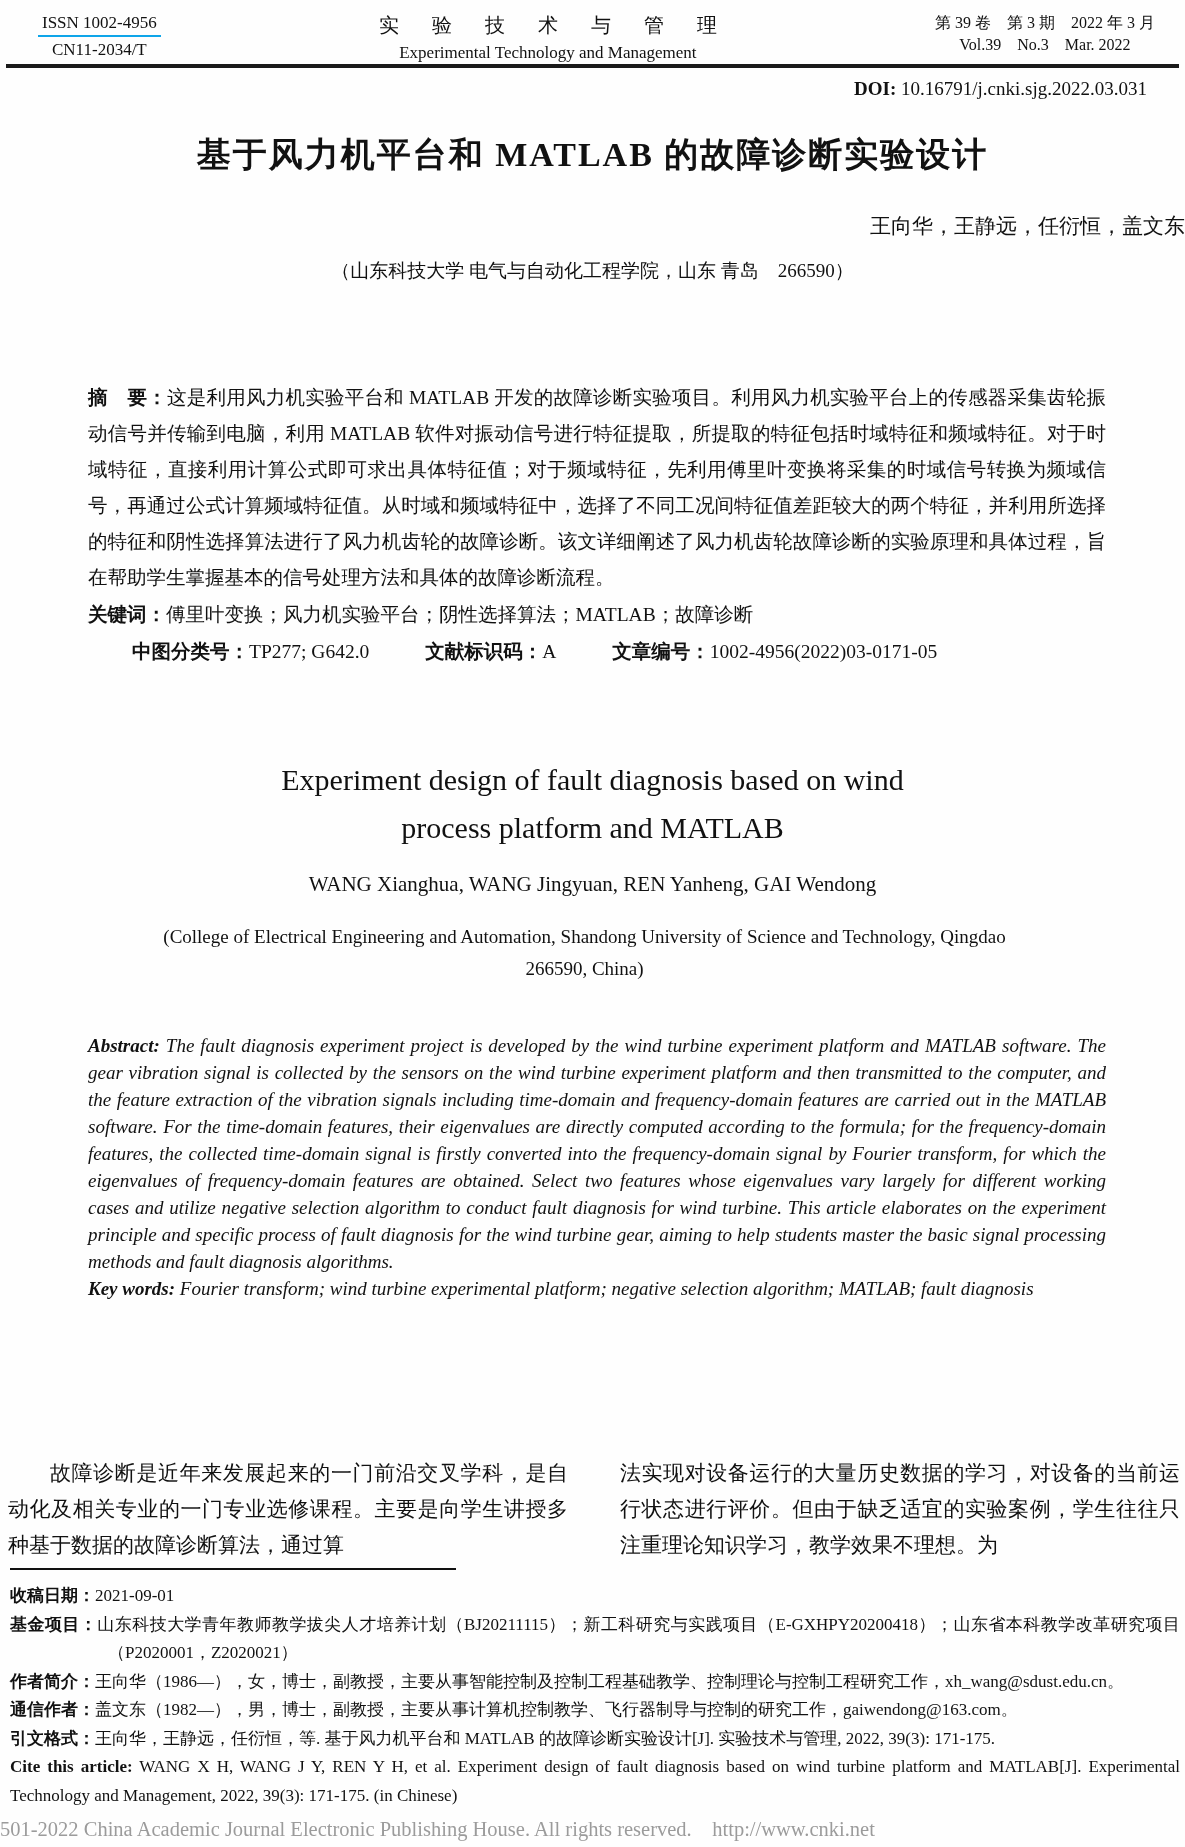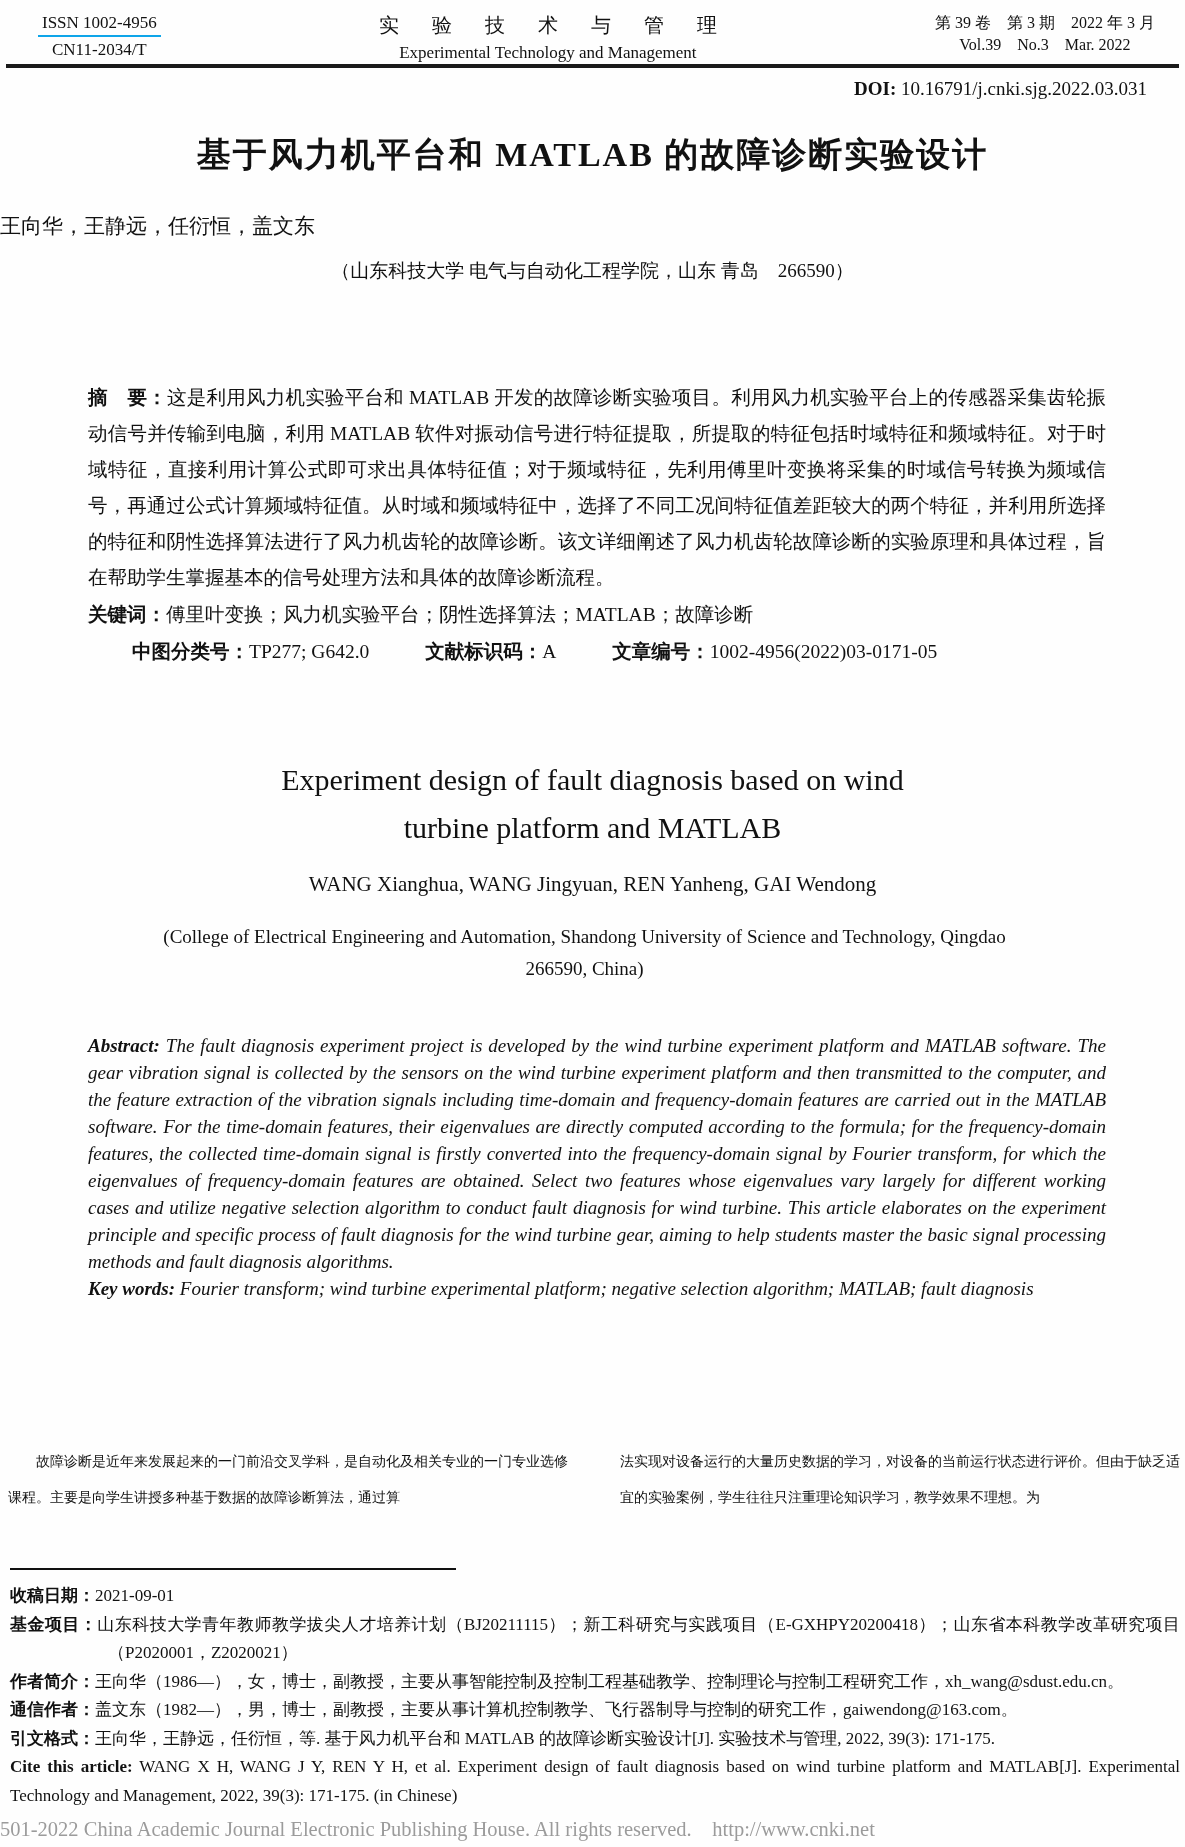--- a/index.html
+++ b/index.html
@@ -22,42 +22,42 @@
   .hdr-center { text-align:center; }
   .hdr-journal-cn { font-size:20px; letter-spacing:14px; padding-left:14px; }
   .hdr-journal-en { font-size:17px; margin-top:4px; }
   .hdr-right { text-align:center; font-size:16px; line-height:22px; }
   .rule { position:absolute; top:64px; left:6px; right:6px; height:4px; background:#1a1a1a; }
   .doi { position:absolute; top:78px; right:38px; font-size:19px;margin-left:24px; }
   .doi b { font-weight:bold; }
   
   .title-cn { position:absolute; top:132px; left:0; right:0; text-align:center;
               font-size:34px; font-weight:bold; letter-spacing:2px; }
-  .authors-cn { position:absolute; top:212px; left:0; right:0; text-align:left; font-size:21px; }
+  .authors-cn { position:absolute; top:212px; left:0; right:0; text-align:right; font-size:21px; }
   .affil-cn { position:absolute; top:258px; left:0; right:0; text-align:center; font-size:19px; }
   .absblock-cn { position:absolute; top:379px; left:88px; width:1018px;
                  font-size:19.5px; line-height:36px; text-align:justify; }
   .absblock-cn .lbl { font-weight:bold; font-family:"Liberation Sans","DejaVu Sans",sans-serif; }
   .kw-cn { text-align:left; }
   .clc { display:flex; gap:56px; text-align:left;margin-left:44px; }
   .clc .lbl { font-weight:bold; font-family:"Liberation Sans","DejaVu Sans",sans-serif; }
   
   .title-en { position:absolute; top:756px; left:0; right:0; text-align:center;
               font-size:30px; line-height:48px; }
   .authors-en { position:absolute; top:872px; left:0; right:0; text-align:center; font-size:21px; }
   .affil-en { position:absolute; top:921px; left:140px; right:156px; text-align:center;
               font-size:19px; line-height:32px; }
   .absblock-en { position:absolute; top:1032px; left:88px; width:1018px;
                  font-size:19px; line-height:27px; text-align:justify;font-style:italic; }
   .absblock-en .lbl { font-weight:bold; }
   .kw-en { text-align:justify; }
   
   .body-cols { position:absolute; top:1444px; left:8px; width:1172px;
                display:flex; gap:52px; }
-  .col { width:560px; font-size:14px; line-height:36px; text-align:justify; }
+  .col { width:560px; font-size:21px; line-height:36px; text-align:justify;margin-top:11px; }
   .col.first p { text-indent:2em; }
   
   .foot-rule { position:absolute; top:1568px; left:10px; width:446px; height:2px; background:#111; }
   .footnotes { position:absolute; top:1582px; left:10px; width:1170px;
                font-size:17px; line-height:28.5px; }
   .fn-row { text-align:justify; }
   .fn-row.hang { padding-left:98px; text-indent:-98px; }
   .fn-row .lbl { font-weight:bold; font-family:"Liberation Sans","DejaVu Sans",sans-serif; }
   .fn-row.cite-en .lbl { font-family:"Liberation Serif","DejaVu Serif",serif; }
   
@@ -99,21 +99,21 @@
     <div class="kw-cn"><span class="lbl">关键词：</span><span>傅里叶变换；风力机实验平台；阴性选择算法；MATLAB；故障诊断</span></div>
     <div class="clc">
       <span><span class="lbl">中图分类号：</span><span>TP277; G642.0</span></span>
       <span><span class="lbl">文献标识码：</span><span>A</span></span>
       <span><span class="lbl">文章编号：</span><span>1002-4956(2022)03-0171-05</span></span>
     </div>
   </div>
 
   <div class="title-en">
     <div>Experiment design of fault diagnosis based on wind</div>
-    <div>turbine platform and MATLAB</div>
+    <div>process platform and MATLAB</div>
   </div>
   <div class="authors-en">WANG Xianghua, WANG Jingyuan, REN Yanheng, GAI Wendong</div>
   <div class="affil-en">(College of Electrical Engineering and Automation, Shandong University of Science and Technology, Qingdao 266590, China)</div>
 
   <div class="absblock-en">
     <p><span class="lbl">Abstract:</span> <span>The fault diagnosis experiment project is developed by the wind turbine experiment platform and MATLAB software. The gear vibration signal is collected by the sensors on the wind turbine experiment platform and then transmitted to the computer, and the feature extraction of the vibration signals including time-domain and frequency-domain features are carried out in the MATLAB software. For the time-domain features, their eigenvalues are directly computed according to the formula; for the frequency-domain features, the collected time-domain signal is firstly converted into the frequency-domain signal by Fourier transform, for which the eigenvalues of frequency-domain features are obtained. Select two features whose eigenvalues vary largely for different working cases and utilize negative selection algorithm to conduct fault diagnosis for wind turbine. This article elaborates on the experiment principle and specific process of fault diagnosis for the wind turbine gear, aiming to help students master the basic signal processing methods and fault diagnosis algorithms.</span></p>
     <div class="kw-en"><span class="lbl">Key words:</span> <span>Fourier transform; wind turbine experimental platform; negative selection algorithm; MATLAB; fault diagnosis</span></div>
   </div>
 
   <div class="body-cols">

